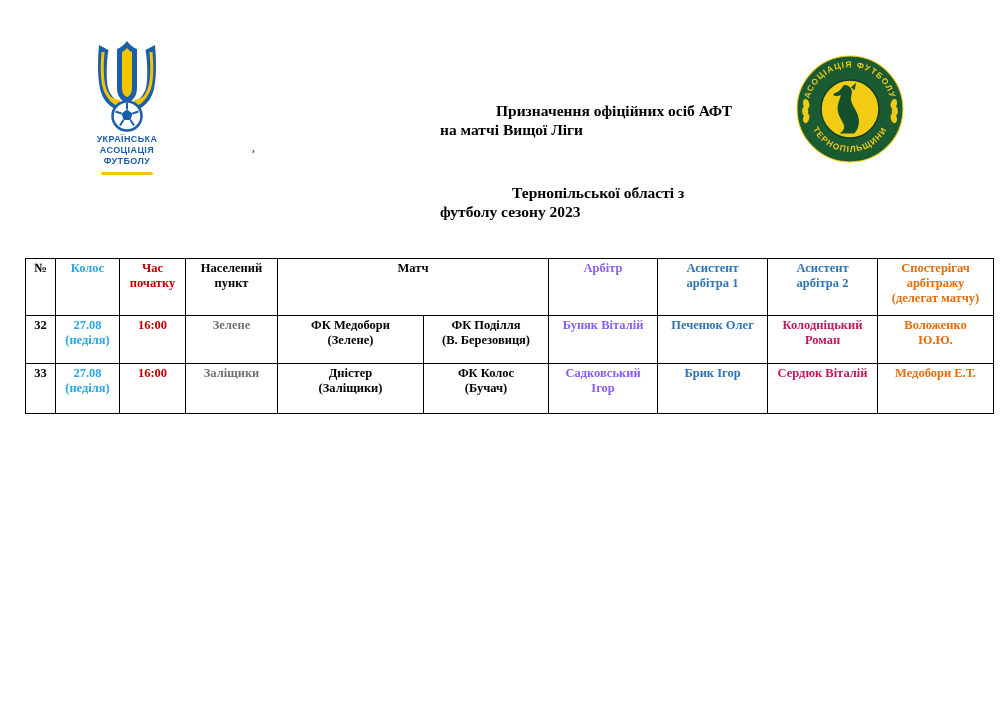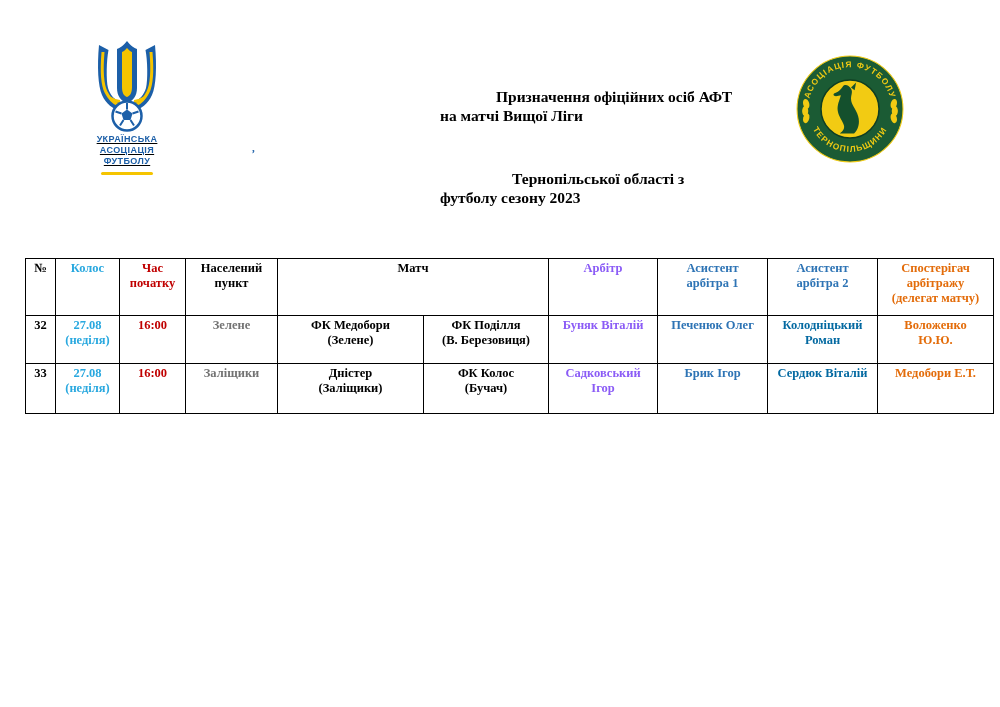--- a/index.html
+++ b/index.html
@@ -12,21 +12,20 @@
     font-family: "Liberation Serif", serif;
     overflow: hidden;
   }
 
   
   .logo-left {
     position: absolute;
     left: 82px; top: 40px;
     width: 90px;
     text-align: center;
-    text-decoration: underline;
   }
   .logo-left svg { display: block; margin: 0 auto; }
   .uaf-text {
     margin-top: 2px;
     font-family: "Liberation Sans", sans-serif;
     font-weight: bold;
     font-size: 9px;
     line-height: 11px;
     letter-spacing: 0.4px;
     color: #1c5fa8;
@@ -43,21 +42,21 @@
     position: absolute;
     left: 252px; top: 142px;
     font-size: 11px;
     font-weight: bold;
     color: #1c5fa8;
   }
 
   
   .title-block {
     position: absolute;
-    left: 440px; top: 87px;
+    left: 440px; top: 101px;
     width: 340px;
     font-family: "Liberation Serif", serif;
     font-weight: bold;
     font-size: 15.5px;
     line-height: 19px;
     color: #000000;
   }
   .title-line.indent-1 { padding-left: 56px; }
   .title-line.indent-2 { padding-left: 72px; margin-top: 44px; }
 
@@ -91,21 +90,21 @@
   tr.hdr    { height: 57px; }
   tr.row-a  { height: 48px; }
   tr.row-b  { height: 50px; }
 
   .c-black  { color: #000000; }
   .c-date   { color: #29a8df; }
   .c-time   { color: #c00000; font-family: Liberation Serif, serif; }
   .c-place  { color: #737373; }
   .c-ref    { color: #8b5cf6; }
   .c-asst   { color: #2e74b5; }
-  .c-asst2  { color: #0369a1; margin-top: 41px; }
+  .c-asst2  { color: #be185d; margin-top: 41px; }
   .c-obs    { color: #e36c0a; margin-top: 24px; }
 </style>
 </head>
 <body>
 
 <div id="page">
 
   <div class="logo-left">
     <svg width="80" height="92" viewBox="0 0 80 92">
 

